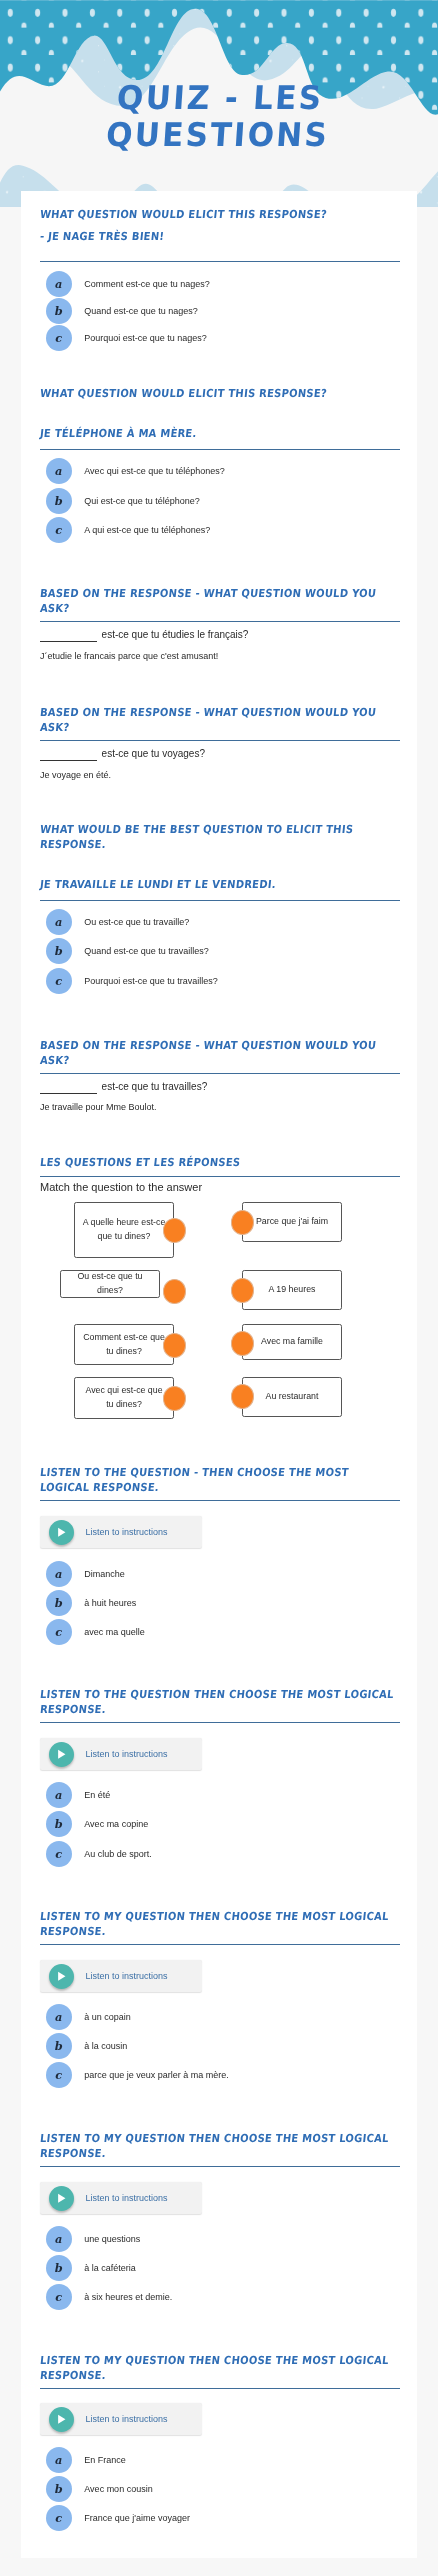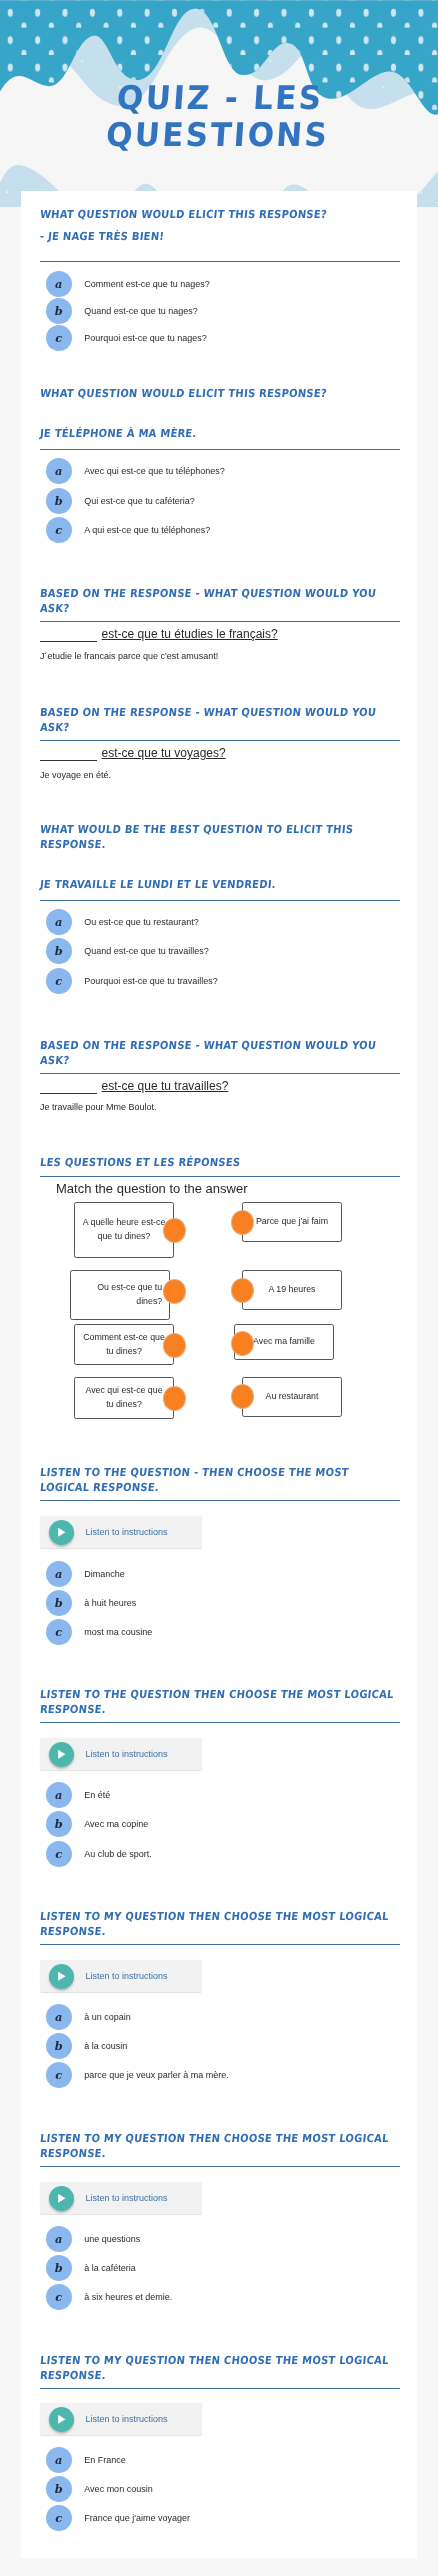--- a/index.html
+++ b/index.html
@@ -27,24 +27,24 @@
   .opt { position: absolute; left: 5.7px; height: 26px; display: flex; align-items: center; cursor: pointer; }
   .bubble {
     width: 26px; height: 26px; border-radius: 50%; background: #8ab8ee;
     display: flex; align-items: center; justify-content: center;
     font-family: "DejaVu Serif", serif; font-style: italic; font-size: 11.4px; color: #1e2a3a; font-weight: bold;
   }
   .opt-text { margin-left: 12.6px; font-size: 9px; color: #2a2a2a; }
 
   .fill-row { position: absolute; left: 0; display: flex; align-items: flex-end; }
   .blank { width: 57px; height: 13.7px; border: none; border-bottom: 0.9px solid #333; margin-right: 4.6px; background: transparent; }
-  .fill-text { font-size: 12px; color: #2a2a2a; line-height: 13.7px; text-decoration: underline; }
+  .fill-text { font-size: 10px; color: #2a2a2a; line-height: 13.7px; }
   .answer { position: absolute; left: 0; font-size: 9px; color: #2a2a2a; }
 
-  .instruction { position: absolute; left: 16px; font-size: 13px; color: #2a2a2a; }
+  .instruction { position: absolute; left: 0; font-size: 11px; color: #2a2a2a; }
   .mbox {
     position: absolute; border: 0.9px solid #555; border-radius: 2.3px; background: #fff;
     display: flex; align-items: center; justify-content: center; text-align: center;
     font-size: 8.8px; line-height: 13.7px; color: #2a2a2a; padding: 2.3px 6.8px;
   }
   .dot {
     position: absolute; width: 23.4px; height: 24.5px; border-radius: 50%;
     background: #f98021; border: 0.9px solid #e3b28c; cursor: pointer;
   }
 
@@ -109,21 +109,21 @@
 <div class="sec" style="top:386px;">
   <div class="heading">What question would elicit this response?</div>
   <div class="heading" style="margin-top:25px;">Je téléphone à ma mère.</div>
   <div class="rule" style="top:63px;"></div>
   <div class="opt" style="top:72px;">
       <div class="bubble">a</div>
       <div class="opt-text">Avec qui est-ce que tu téléphones?</div>
     </div>
   <div class="opt" style="top:102px;">
       <div class="bubble">b</div>
-      <div class="opt-text">Qui est-ce que tu caféteria?</div>
+      <div class="opt-text">Qui est-ce que tu téléphone?</div>
     </div>
   <div class="opt" style="top:131px;">
       <div class="bubble">c</div>
       <div class="opt-text">A qui est-ce que tu téléphones?</div>
     </div>
 </div>
 
 <div class="sec" style="top:586px;">
   <div class="heading">Based on the response - what question would you</div>
   <div class="heading">ask?</div>
@@ -146,21 +146,21 @@
   <div class="answer" style="top:65px;">Je voyage en été.</div>
 </div>
 
 <div class="sec" style="top:822px;">
   <div class="heading">What would be the best question to elicit this</div>
   <div class="heading">response.</div>
   <div class="heading" style="margin-top:25px;">Je travaille le lundi et le vendredi.</div>
   <div class="rule" style="top:78px;"></div>
   <div class="opt" style="top:87px;">
       <div class="bubble">a</div>
-      <div class="opt-text">Ou est-ce que tu restaurant?</div>
+      <div class="opt-text">Ou est-ce que tu travaille?</div>
     </div>
   <div class="opt" style="top:116px;">
       <div class="bubble">b</div>
       <div class="opt-text">Quand est-ce que tu travailles?</div>
     </div>
   <div class="opt" style="top:146px;">
       <div class="bubble">c</div>
       <div class="opt-text">Pourquoi est-ce que tu travailles?</div>
     </div>
 </div>
@@ -179,28 +179,28 @@
 <div class="sec" style="top:1155px; height:274px;">
   <div class="heading">Les questions et les réponses</div>
   <div class="rule" style="top:20.5px;"></div>
   <div class="instruction" style="top:26px;">Match the question to the answer</div>
 
   <div class="mbox" style="left:34px; top:47px; width:100px; height:56px;">A quelle heure est-ce que tu dines?</div>
   <div class="dot" style="left:123px; top:63px;"></div>
   <div class="mbox" style="left:202px; top:47px; width:100px; height:40px;">Parce que j'ai faim</div>
   <div class="dot" style="left:191px; top:55px;"></div>
 
-  <div class="mbox" style="left:30px; top:115px; width:100px; height:50px;text-align:right;">Ou est-ce que tu dines?</div>
+  <div class="mbox" style="left:20px; top:115px; width:100px; height:28px;">Ou est-ce que tu dines?</div>
   <div class="dot" style="left:123px; top:124px;"></div>
   <div class="mbox" style="left:202px; top:115px; width:100px; height:40px;">A 19 heures</div>
   <div class="dot" style="left:191px; top:123px;"></div>
 
   <div class="mbox" style="left:34px; top:169px; width:100px; height:41px;">Comment est-ce que tu dines?</div>
   <div class="dot" style="left:123px; top:178px;"></div>
-  <div class="mbox" style="left:194px; top:169px; width:100px; height:36px;">Avec ma famille</div>
+  <div class="mbox" style="left:202px; top:169px; width:100px; height:36px;">Avec ma famille</div>
   <div class="dot" style="left:191px; top:176px;"></div>
 
   <div class="mbox" style="left:34px; top:222px; width:100px; height:42px;">Avec qui est-ce que tu dines?</div>
   <div class="dot" style="left:123px; top:231px;"></div>
   <div class="mbox" style="left:202px; top:222px; width:100px; height:40px;">Au restaurant</div>
   <div class="dot" style="left:191px; top:229px;"></div>
 </div>
 
 <div class="sec" style="top:1465px;">
   <div class="heading">Listen to the question - then choose the most</div>
@@ -217,21 +217,21 @@
   <div class="opt" style="top:96px;">
       <div class="bubble">a</div>
       <div class="opt-text">Dimanche</div>
     </div>
   <div class="opt" style="top:125px;">
       <div class="bubble">b</div>
       <div class="opt-text">à huit heures</div>
     </div>
   <div class="opt" style="top:154px;">
       <div class="bubble">c</div>
-      <div class="opt-text">most ma cousine</div>
+      <div class="opt-text">avec ma quelle</div>
     </div>
 </div>
 
 <div class="sec" style="top:1687px;">
   <div class="heading">Listen to the question then choose the most logical</div>
   <div class="heading">response.</div>
   <div class="rule" style="top:35px;"></div>
   <div class="listen" style="top:51px;">
     <div class="play">
         <svg width="9" height="10.3" viewBox="0 0 16 18">

